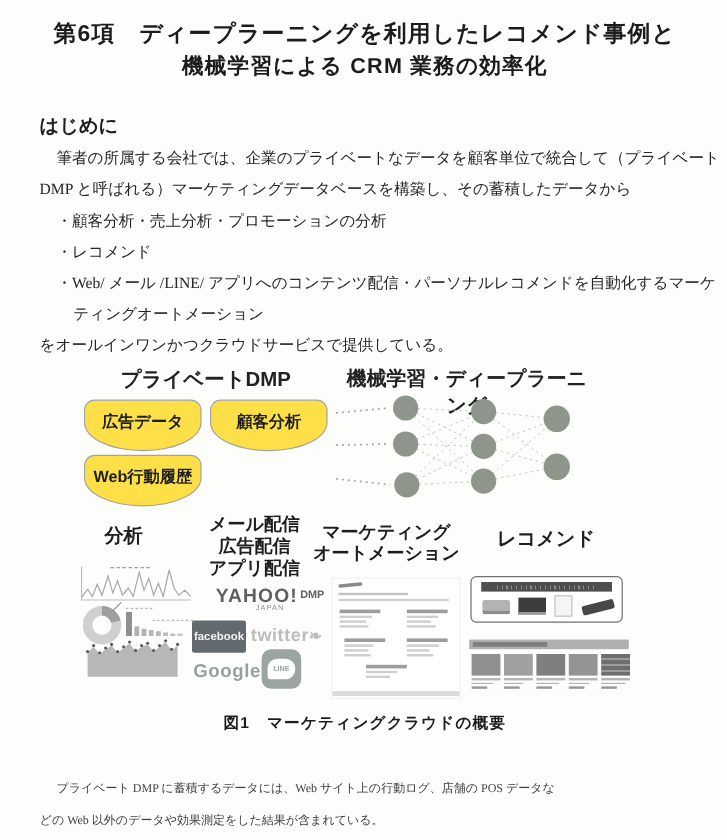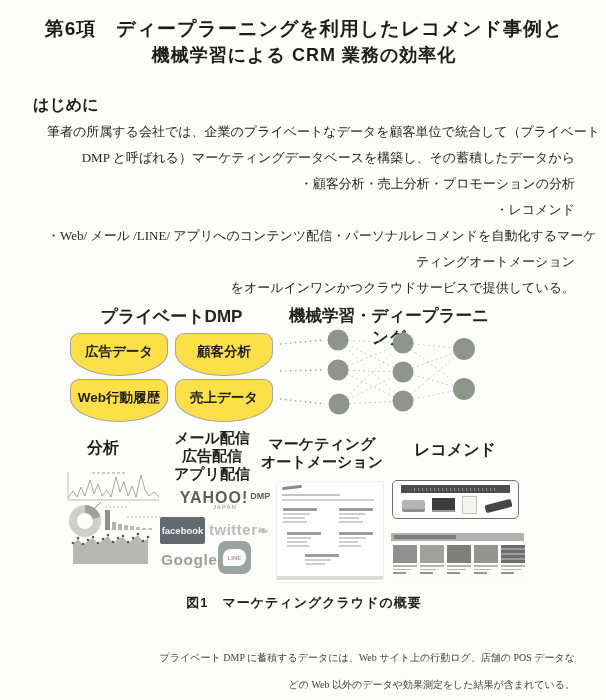--- a/index.html
+++ b/index.html
@@ -7,21 +7,21 @@
   body { background:#fdfdfb; color:#222; font-family:"Liberation Serif", serif; overflow:hidden; }
   .page { position:relative; width:606px; height:492px; padding:16px 31px 0 33px; }
 
   
   .title { text-align:center; font-family:"Liberation Sans", sans-serif; font-weight:bold;
            font-size:19px; line-height:26px; letter-spacing:1px; color:#1c1c1c; }
   .title .t2 { display:block; font-size:18px; }
   .sec-head { margin-top:27px; font-family:"Liberation Sans", sans-serif; font-size:16px;
               font-weight:600; color:#1f1f1f; }
   .para { margin-top:3px; font-size:13px; line-height:26px; color:#262626; }
-  .ln { white-space:nowrap;text-align:right; }
+  .ln { white-space:nowrap; }
   .ind1 { padding-left:14px; }
   .ind2 { padding-left:28px; }
 
   
   .fig { position:relative; margin-top:4px; height:283px; }
   .fig-h { position:absolute; font-family:"Liberation Sans", sans-serif; font-weight:bold;
            color:#222; text-align:center; }
   .h-dmp { left:37px; top:0; width:203px; font-size:17px; }
   .h-ml  { left:248px; top:0; width:216px; font-size:16.5px; }
   .cyl { position:absolute; width:98px; height:43px; background:#fde047;
@@ -123,23 +123,20 @@
 
     <div class="cyl cyl1">
         <span>広告データ</span>
       </div>
     <div class="cyl cyl2">
         <span>顧客分析</span>
       </div>
     <div class="cyl cyl3">
         <span>Web行動履歴</span>
       </div>
-    <div class="cyl cyl4">
-        <span>売上データ</span>
-      </div>
 
     <svg class="nn" width="205" height="95" viewBox="0 0 205 95">
       <g stroke="#9f9f9f" stroke-width="1.4" stroke-dasharray="1.5 3.5">
         <line x1="2" y1="17" x2="46" y2="13"></line>
         <line x1="2" y1="44" x2="46" y2="43"></line>
         <line x1="2" y1="72" x2="47" y2="77"></line>
       </g>
       <g stroke="#c2c2c2" stroke-width="0.8" stroke-dasharray="2 3">
         <line x1="60" y1="13" x2="125" y2="16"></line>
           <line x1="60" y1="13" x2="125" y2="45"></line>

